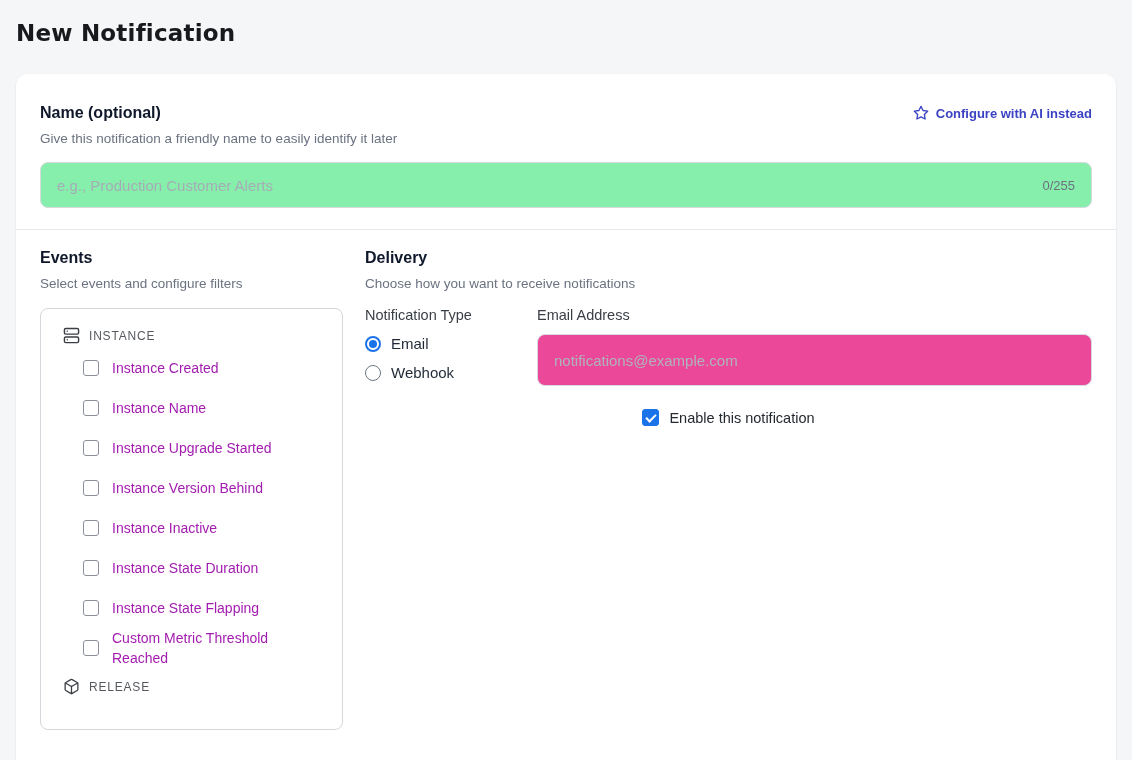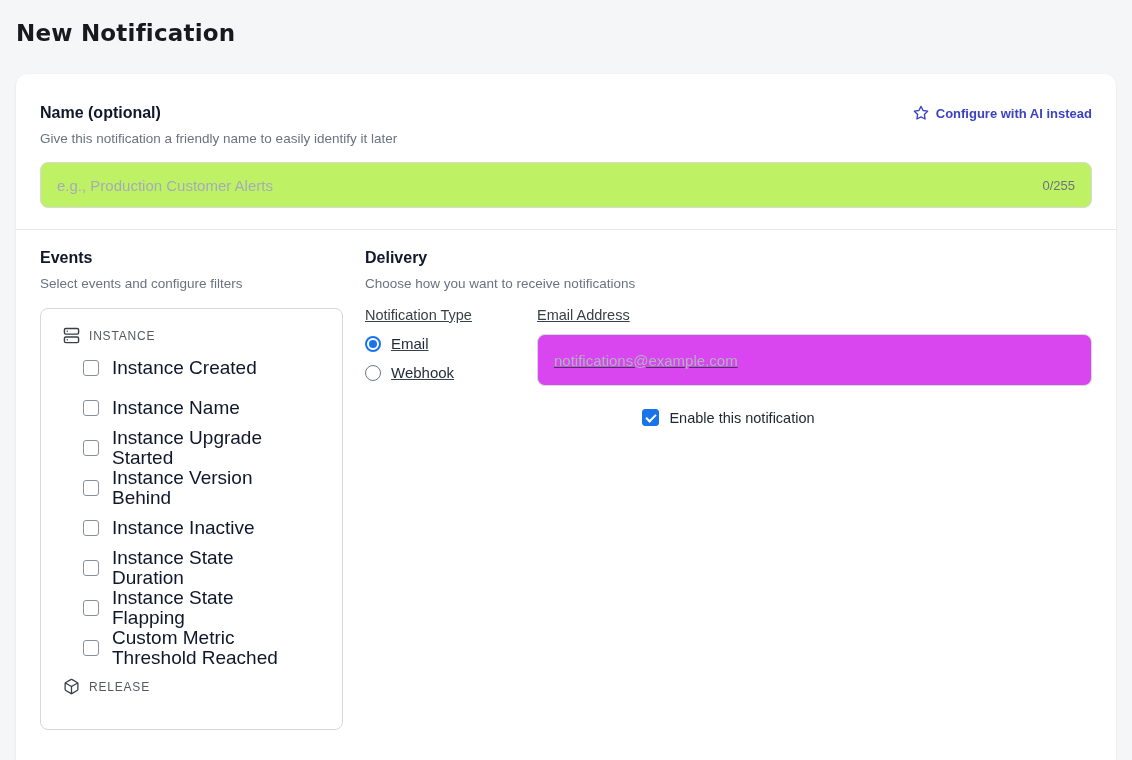--- a/index.html
+++ b/index.html
@@ -24,21 +24,21 @@
   .name-head-row { display:flex; align-items:center; justify-content:space-between; }
   .section-label { font-size:16px; font-weight:700; color:#0f172a; }
   .ai-link {
     display:flex; align-items:center; gap:7px; cursor:pointer;
     color:#3b43c3; font-size:13px; font-weight:600;
   }
   .ai-link svg { display:block; }
   .section-sub { margin-top:9px; font-size:13.5px; color:#6b7280; }
   .name-input-wrap {
     margin-top:16px; height:46px; border:1px solid #d6d9de; border-radius:8px;
-    display:flex; align-items:center; padding:0 16px; background:#bef264;
+    display:flex; align-items:center; padding:0 16px; background:#86efac;
   }
   .name-input-wrap input {
     flex:1; border:none; outline:none; font-size:15px; color:#1f2937;
     font-family:"Liberation Sans",sans-serif; background:transparent;
   }
   .name-input-wrap input::placeholder { color:#a6acb5; }
   .char-counter { font-size:13px; color:#6b7280; margin-left:12px; }
   .divider { height:1px; background:#e6e8eb; }
   
   .lower { display:flex; padding:19px 24px 60px; }
@@ -51,51 +51,51 @@
   .group-header {
     display:flex; align-items:center; gap:9px; padding:4px 16px 4px 22px;
     color:#50555c;
   }
   .group-header svg { display:block; color:#3a3f46; }
   .group-label { font-size:12px; letter-spacing:.8px; color:#55595f; }
   .event-row {
     display:flex; align-items:center; gap:13px; padding:0 16px 0 42px;
     min-height:40px; cursor:pointer;
   }
-  .event-label { font-size:19px; color:#0f172a; line-height:20px; max-width:178px; }
+  .event-label { font-size:14px; color:#a21caf; line-height:20px; max-width:178px; }
   .checkbox {
     width:16px; height:16px; border:1.5px solid #8b9098; border-radius:3px;
     background:#fff; flex-shrink:0; cursor:pointer;
   }
   .checkbox.checked {
     background:#1a73e8; border-color:#1a73e8; position:relative;
   }
   .checkbox.checked::after {
     content:""; position:absolute; left:4.5px; top:1px; width:4px; height:8px;
     border:solid #fff; border-width:0 2px 2px 0; transform:rotate(45deg);
   }
   
-  .delivery-grid { display:flex; margin-top:16px;text-decoration:underline; }
+  .delivery-grid { display:flex; margin-top:16px; }
   .ntype-col { width:172px; flex-shrink:0; }
   .email-col { flex:1; }
   .field-label { font-size:14.5px; color:#3a3f46; }
   .radio-row { display:flex; align-items:center; gap:10px; margin-top:12px; cursor:pointer; }
   .radio {
     width:16px; height:16px; border-radius:50%; border:1.5px solid #6e7781;
     background:#fff; flex-shrink:0; position:relative;
   }
   .radio.selected { border:2px solid #1a73e8; }
   .radio.selected::after {
     content:""; position:absolute; left:2px; top:2px; width:8px; height:8px;
     border-radius:50%; background:#1a73e8;
   }
   .radio-label { font-size:15px; color:#1f2937; }
   .email-input-wrap {
     margin-top:11px; height:52px; border:1px solid #d6d9de; border-radius:8px;
-    display:flex; align-items:center; padding:0 16px; background:#d946ef;
+    display:flex; align-items:center; padding:0 16px; background:#ec4899;
   }
   .email-input-wrap input {
     flex:1; border:none; outline:none; font-size:15px; color:#1f2937;
     font-family:"Liberation Sans",sans-serif; background:transparent;
   }
   .email-input-wrap input::placeholder { color:#aeb4bc; }
   .enable-row {
     display:flex; align-items:center; justify-content:center; gap:10px;
     margin-top:23px; cursor:pointer;
   }

